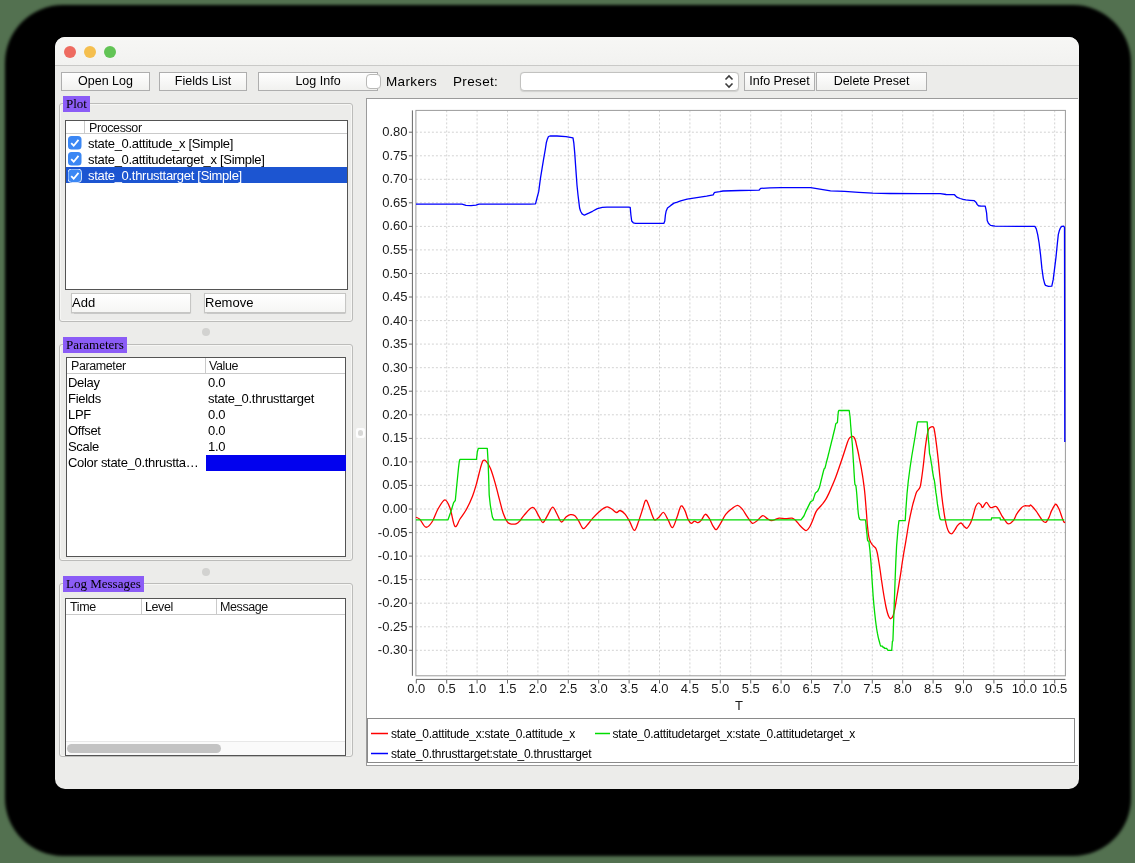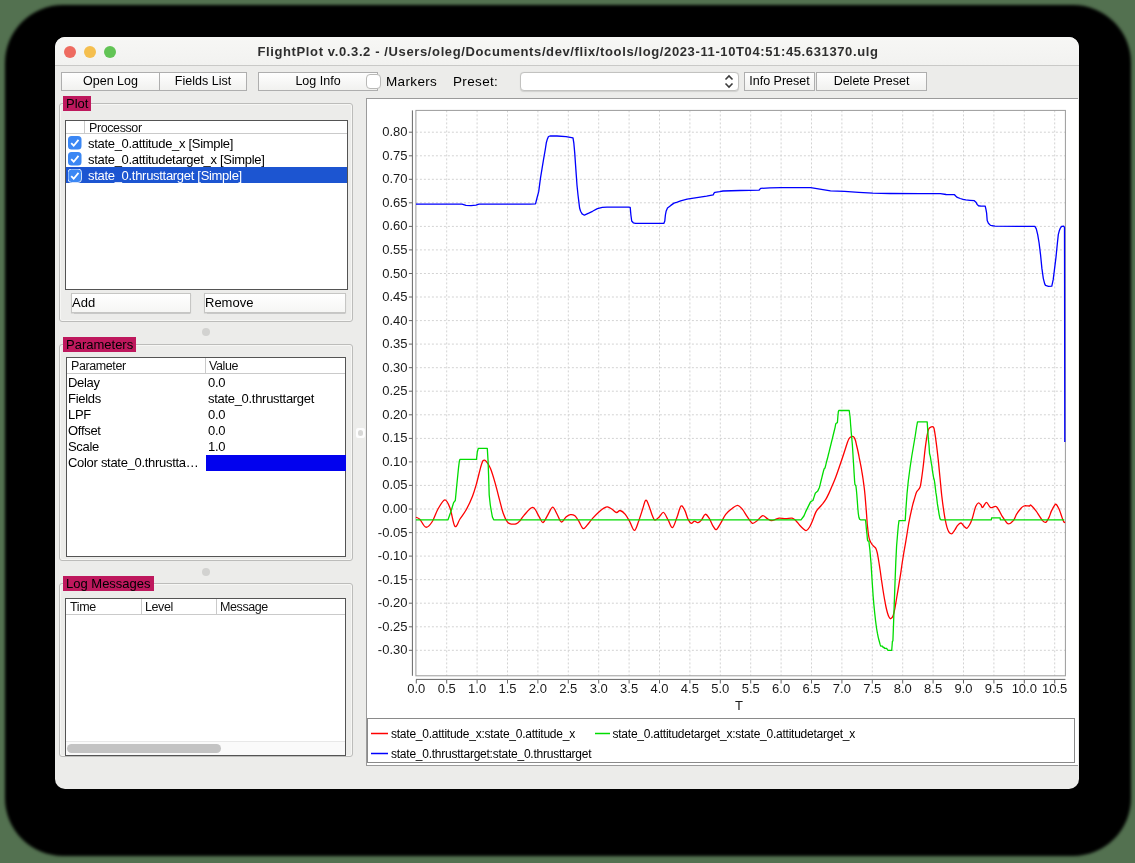--- a/index.html
+++ b/index.html
@@ -6,39 +6,38 @@
 #stage { position:relative; width:1135px; height:863px; }
 .abs { position:absolute; }
 #shadow { left:4.5px; top:5px; width:1126px; height:850.5px; background:#000; border-radius:58px; filter:blur(1.8px); }
 #win { left:55px; top:37px; width:1024px; height:752px; background:#ececea; border-radius:10px; }
 #titlebar { left:55px; top:37px; width:1024px; height:29px; background:linear-gradient(#f7f7f5,#f2f2f0); border-radius:10px 10px 0 0; border-bottom:1px solid #c9c9c7; }
 .tl { width:12px; height:12px; border-radius:50%; top:46px; }
 #title { top:44px; left:256px; width:624px; text-align:center; font-size:13px; font-weight:bold; color:#2e2e2e; white-space:nowrap; letter-spacing:0.62px; }
 .btn { border:1px solid #aeaeae; background:linear-gradient(#fefefe,#f1f1ef); font-size:12.5px; color:#000; text-align:center; line-height:17px; height:19px; top:72px; white-space:nowrap; overflow:hidden; }
 .macbtn { border:1px solid #c6c6c4; background:linear-gradient(#ffffff,#f6f6f4); border-radius:0; font-size:13px; color:#000; text-align:left; line-height:18px; height:20px; box-shadow:0 0.5px 1px rgba(0,0,0,0.15); }
 .grp { border:1px solid #bcbcba; border-radius:3px; box-shadow:inset 0 0 0 1px #f6f6f4; left:59px; width:294px; }
-.grplab { font-size:13px; color:#000; background:#be185d; padding:0 3px; }
+.grplab { font-size:13px; color:#000; background:#8b5cf6; padding:0 3px;font-family:Liberation Serif, serif; }
 .tbl { background:#fff; border:1px solid #545454; }
 .hdrline { background:#cacaca; height:1px; }
 .vline { background:#cacaca; width:1px; }
 .cell { font-size:13px; color:#000; white-space:nowrap; letter-spacing:-0.3px; }
 .hdr { font-size:12.5px; color:#111; white-space:nowrap; letter-spacing:-0.4px; }
 .legtxt { font-size:12px; color:#000; white-space:nowrap; letter-spacing:-0.24px; }
 </style></head>
 <body>
 <div id="stage">
 <div class="abs" id="shadow"></div>
 <div class="abs" id="win"></div>
 <div class="abs" id="titlebar"></div>
 <div class="abs tl" style="left:64px;background:#ee6b60;"></div>
 <div class="abs tl" style="left:84px;background:#f5bf4e;"></div>
 <div class="abs tl" style="left:104px;background:#62c455;"></div>
-<div class="abs" id="title">FlightPlot v.0.3.2 - /Users/oleg/Documents/dev/flix/tools/log/2023-11-10T04:51:45.631370.ulg</div>
-
-<div class="abs btn" style="left:61px;width:99px;">Open Log</div>
+
+<div class="abs btn" style="left:61px;width:89px;">Open Log</div>
 <div class="abs btn" style="left:159px;width:88px;">Fields List</div>
 <div class="abs btn" style="left:258px;width:120px;">Log Info</div>
 <div class="abs" style="left:366px;top:74px;width:15px;height:15px;background:#fff;border:1.5px solid #b9b9b7;border-radius:4px;"></div>
 <div class="abs" style="left:386px;top:73.5px;font-size:13.5px;letter-spacing:0.35px;color:#000;">Markers</div>
 <div class="abs" style="left:453px;top:73.5px;font-size:13.5px;letter-spacing:0.35px;color:#000;">Preset:</div>
 <div class="abs" style="left:520px;top:72px;width:219px;height:19px;background:#fff;border:1px solid #c2c2c0;border-radius:4px;box-shadow:0 0.5px 1px rgba(0,0,0,0.12);"></div>
 <svg class="abs" style="left:723px;top:74px;" width="12" height="15" viewBox="0 0 12 15">
 <path d="M2.5 5.5 L6 2 L9.5 5.5" fill="none" stroke="#3c3c3c" stroke-width="1.6"></path>
 <path d="M2.5 9.5 L6 13 L9.5 9.5" fill="none" stroke="#3c3c3c" stroke-width="1.6"></path>
     </svg>

